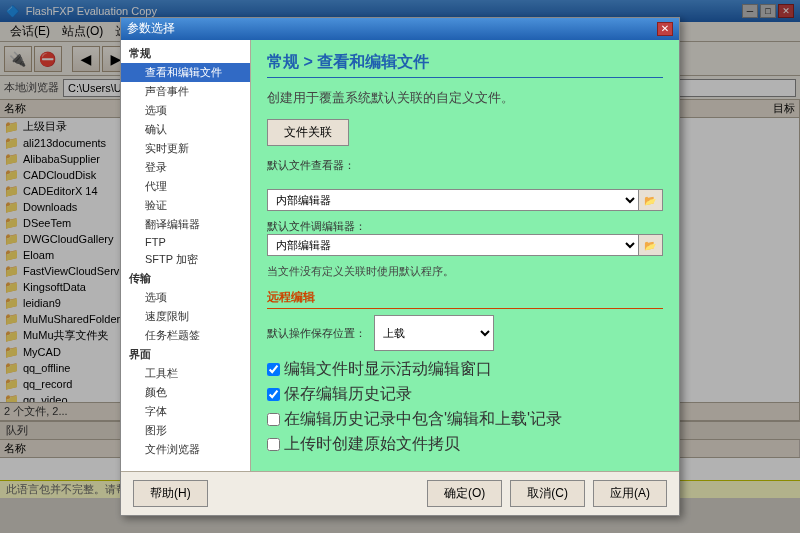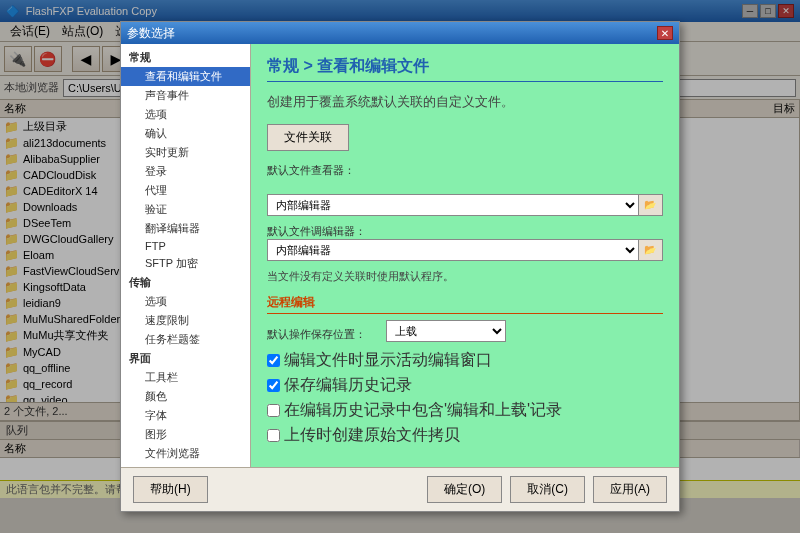--- a/index.html
+++ b/index.html
@@ -56,21 +56,21 @@
     .dialog-content { flex: 1; padding: 12px 16px; overflow-y: auto; background: #86efac; }
     .dialog-heading { font-size: 16px; font-weight: bold; color: #2060b0; border-bottom: 1px solid #2060b0; padding-bottom: 4px; margin-bottom: 10px; }
     .dialog-desc { font-size: 13px; color: #444; margin-bottom: 12px; line-height: 1.5; }
     .dialog-btn { background: #e8e0d4; border: 1px solid #888; padding: 4px 16px; font-size: 12px; cursor: pointer; margin-bottom: 12px; text-align: center; }
 
     .form-row { display: flex; align-items: center; margin-bottom: 8px; }
     .form-select { flex: 1; height: 22px; border: 1px solid #888; background: white; font-size: 11px; padding: 0 4px; }
     .form-select-btn { width: 24px; height: 22px; background: #e8e0d4; border: 1px solid #888; border-left: none; display: flex; align-items: center; justify-content: center; cursor: pointer; font-size: 10px; }
 
     .section-title { font-size: 12px; color: #cc4400; font-weight: bold; margin: 10px 0 6px 0; border-bottom: 1px solid #cc4400; padding-bottom: 2px; }
-    .upload-select { height: 22px; border: 1px solid #888; background: white; font-size: 11px; padding: 0 4px; width: 120px; }
+    .upload-select { height: 36px; border: 1px solid #888; background: white; font-size: 11px; padding: 0 4px; width: 120px; }
 
     .checkbox-row { display: flex; align-items: center; margin-bottom: 4px; gap: 4px; }
     .checkbox-row input { margin: 0; }
     .checkbox-row label { font-size: 16px; color: #333; }
 
     
     .dialog-footer { background: #f0ece4; border-top: 1px solid #b0a898; padding: 8px 12px; display: flex; justify-content: flex-end; gap: 8px; align-items: center; }
     .footer-help { margin-right: auto; }
     .footer-btn { background: #e8e0d4; border: 1px solid #888; padding: 4px 16px; font-size: 12px; cursor: pointer; min-width: 60px; }
 
@@ -293,21 +293,21 @@
               <option>内部编辑器</option>
             </select>
             <div class="form-select-btn">📂</div>
           </div>
 
           <div style="font-size:11px;color:#444;margin:8px 0;">当文件没有定义关联时使用默认程序。</div>
 
           
           <div class="section-title">远程编辑</div>
 
-          <div style="display:flex;align-items:flex-end;gap:20px;margin-bottom:8px;">
+          <div style="display:flex;align-items:center;gap:8px;margin-bottom:8px;">
             <span style="font-size:11px;color:#333;">默认操作保存位置：</span>
             <select class="upload-select">
               <option>上载</option>
               <option>下载</option>
               <option>询问</option>
             </select>
           </div>
 
           <div class="checkbox-row">
             <input type="checkbox" id="cb1" checked="" style="">

